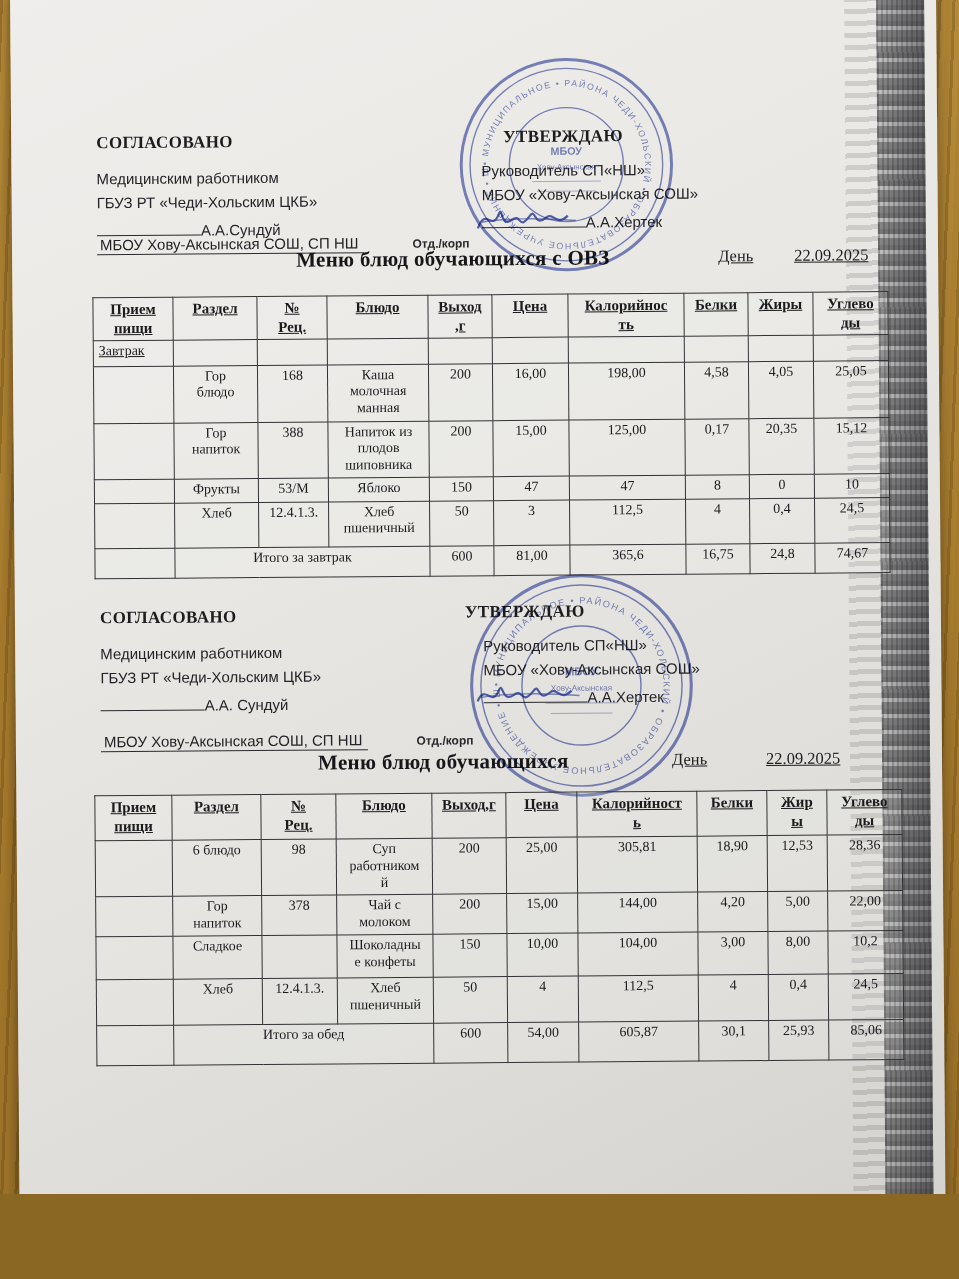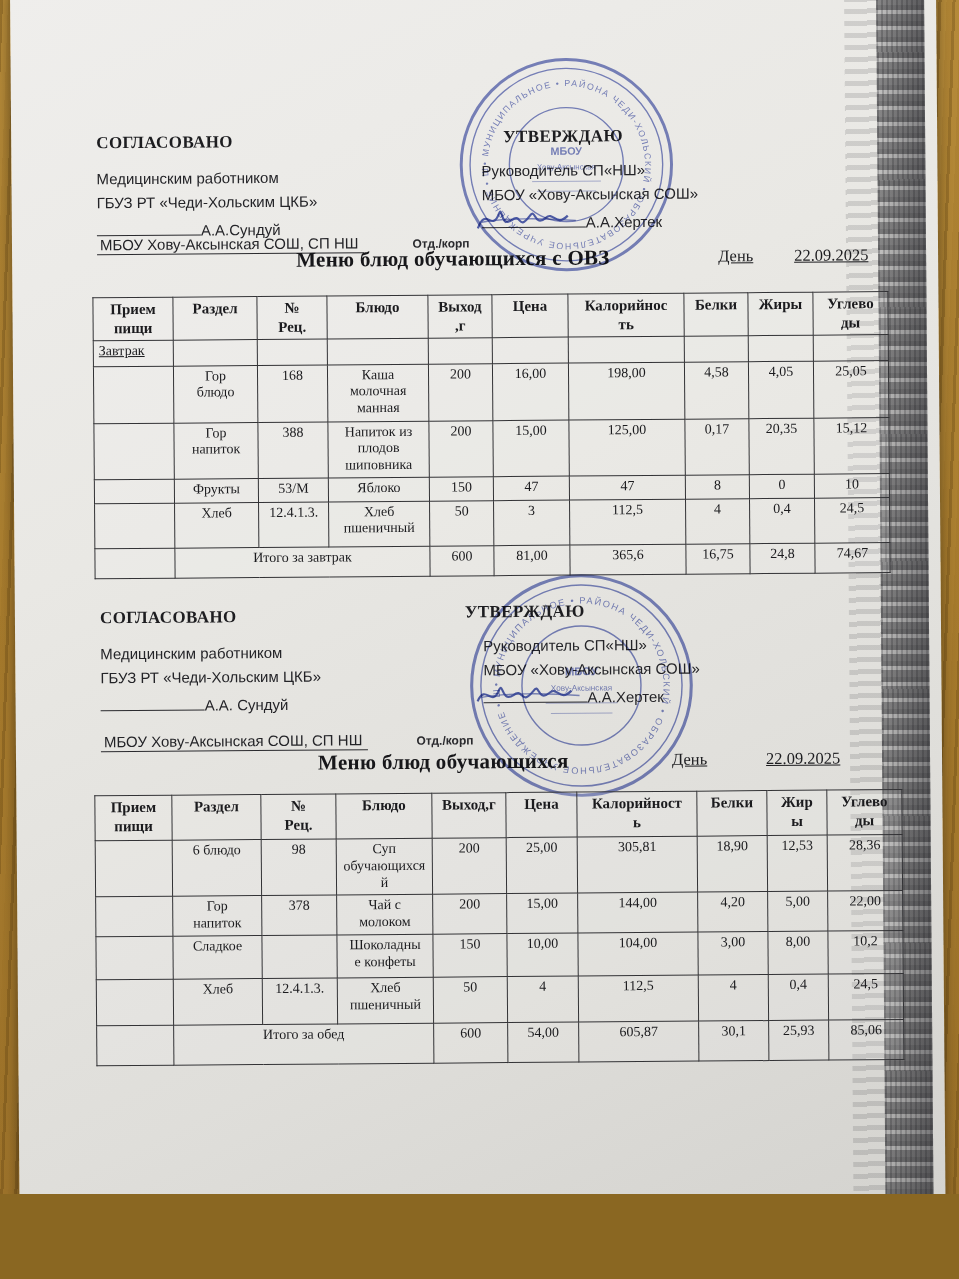--- a/index.html
+++ b/index.html
@@ -24,21 +24,21 @@
   .sig-row{position:relative;margin-top:7px;white-space:nowrap;}
   .sig-blank{display:inline-block;width:104px;height:13px;border-bottom:1.5px solid #2a2a2e;vertical-align:baseline;}
   .sig-name{font:15px "Liberation Sans",sans-serif;color:#242428;}
   .school-u{font:15px "Liberation Sans",sans-serif;color:#242428;border-bottom:1.6px solid #2a2a2e;padding:0 6px 1px 3px;}
   .dept{font:bold 12px "Liberation Sans",sans-serif;color:#2a2a2e;margin-left:44px;}
   .menu-title{font:bold 21px "Liberation Serif",serif;color:#17171a;letter-spacing:.3px;}
   .daytext{font:16.5px "Liberation Serif",serif;color:#1d1d20;text-decoration:underline;}
   .mtable{border-collapse:collapse;table-layout:fixed;background:rgba(255,255,255,.12);}
   .mtable th,.mtable td{border:1.6px solid #333336;padding:2px 3px;text-align:center;vertical-align:top;
     white-space:pre-line;font:14px "Liberation Serif",serif;color:#1b1b1e;line-height:1.2;overflow:hidden;}
-  .mtable th{font:bold 15px "Liberation Serif",serif;line-height:1.25;}
+  .mtable th{font:bold 15px "Liberation Serif",serif;line-height:1.25;text-decoration:underline;}
   .meal-cell{text-align:left !important;padding-left:5px !important;text-decoration:underline;}
   .stamp{mix-blend-mode:multiply;opacity:.68;pointer-events:none;}
   .signature-svg{position:absolute;left:-10px;top:-16px;mix-blend-mode:multiply;pointer-events:none;}
 </style>
 </head>
 <body>
 
 <div class="photo">
   <div class="paper">
     <div class="toner-light"></div>
@@ -272,21 +272,21 @@
           <th>Углево
 ды</th>
         </tr>
       </thead>
       <tbody>
         <tr style="height:56px;">
             <td></td>
             <td>6 блюдо</td>
             <td>98</td>
             <td>Суп
-обучающихся
+работником
 й</td>
             <td>200</td>
             <td>25,00</td>
             <td>305,81</td>
             <td>18,90</td>
             <td>12,53</td>
             <td>28,36</td>
           </tr>
         <tr style="height:40px;">
             <td></td>

